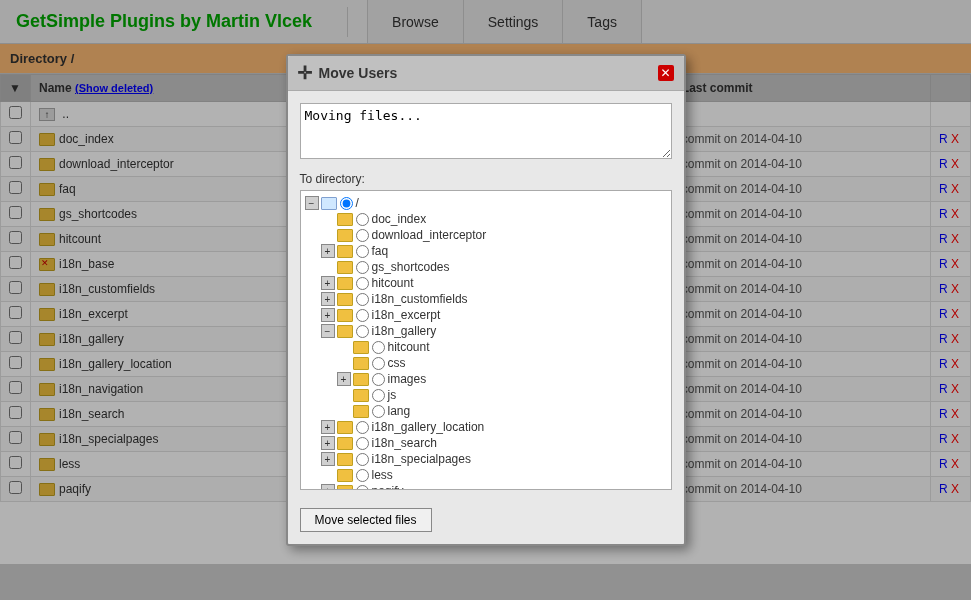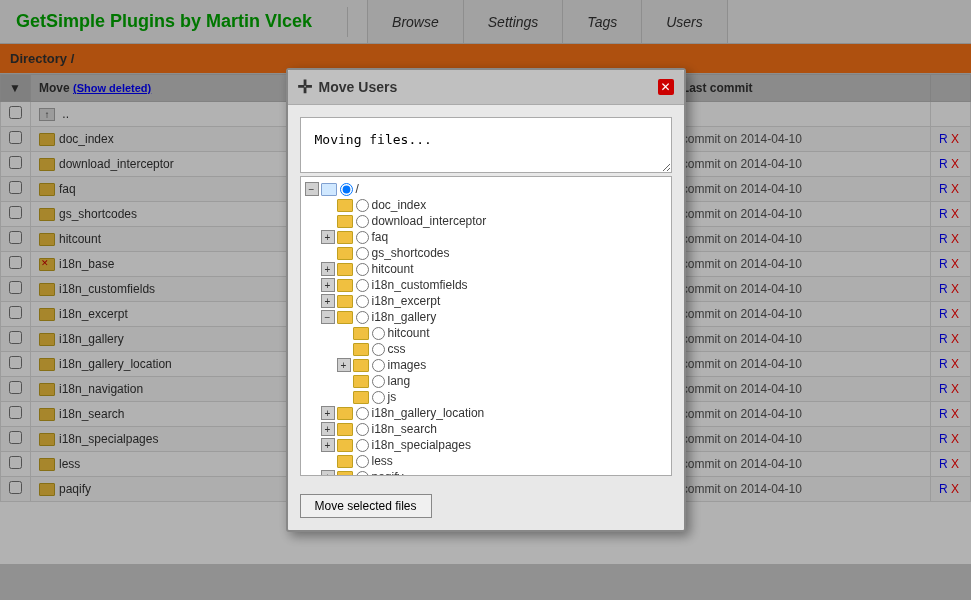--- a/index.html
+++ b/index.html
@@ -1,18 +1,18 @@
 <!DOCTYPE html>
 <html><head>
   <meta charset="utf-8">
   <style>
     * { box-sizing: border-box; margin: 0; padding: 0; }
     body { font-family: Arial, sans-serif; font-size: 13px; background: #d0d0d0; color: #333; }
     #app-title { color: #00aa00; font-size: 18px; font-weight: bold; padding: 0 16px; flex-shrink: 0; }
-    #nav { display: flex; height: 100%; font-style: italic; }
+    #nav { display: flex; height: 100%; }
     .nav-item { display: flex; align-items: center; padding: 0 24px; border-right: 1px solid #ccc; border-left: 1px solid #ccc; background: #e8e8e8; cursor: pointer; font-size: 14px; }
     .nav-item + .nav-item { border-left: none; }
     .toolbar-btn { padding: 4px 12px; background: #f5f5f5; border: 1px solid #aaa; cursor: pointer; font-size: 12px; border-radius: 2px; }
 
     
     #file-table { width: 100%; border-collapse: collapse; background: #fff; }
     #file-table thead tr { background: #c8c8c8; }
     #file-table thead th { padding: 6px 8px; text-align: left; border: 1px solid #bbb; font-size: 12px; }
     #file-table tbody tr { border-bottom: 1px solid #ddd; }
     #file-table tbody tr:nth-child(even) { background: #f9f9f9; }
@@ -28,42 +28,42 @@
     td.commit-col { font-size: 11px; color: #555; }
 
     
     #modal-overlay { position: fixed; top: 0; left: 0; width: 100%; height: 100%; background: rgba(0,0,0,0.3); z-index: 100; display: flex; align-items: center; justify-content: center; }
     #modal { background: #e8e8e8; border: 2px solid #888; border-radius: 3px; width: 400px; box-shadow: 4px 4px 12px rgba(0,0,0,0.4); }
     #modal-header { background: #c0c0c0; padding: 6px 10px; display: flex; align-items: center; justify-content: space-between; border-bottom: 1px solid #aaa; border-radius: 2px 2px 0 0; }
     #modal-title { font-weight: bold; font-size: 14px; display: flex; align-items: center; gap: 6px; }
     #modal-close { background: #c00; border: none; color: white; width: 16px; height: 16px; cursor: pointer; font-size: 12px; display: flex; align-items: center; justify-content: center; border-radius: 2px; }
     #modal-body { padding: 12px; }
     .form-label { font-size: 12px; margin-bottom: 4px; }
-    #comment-textarea { width: 100%; height: 56px; border: 1px solid #aaa; font-family: monospace; font-size: 13px; padding: 14px; resize: both; background: white; }
+    #comment-textarea { width: 100%; height: 56px; border: 1px solid #aaa; font-family: monospace; font-size: 13px; padding: 4px; resize: both; background: white; }
     .dir-label { font-size: 12px; margin: 10px 0 4px 0; }
 
     
     #dir-tree { border: 1px solid #aaa; background: white; height: 300px; overflow-y: auto; padding: 4px; }
     .tree-node { display: flex; align-items: center; padding: 1px 0; cursor: pointer; white-space: nowrap; }
     .tree-expand { width: 14px; height: 14px; border: 1px solid #888; background: #d0d0d0; display: inline-flex; align-items: center; justify-content: center; font-size: 10px; cursor: pointer; flex-shrink: 0; margin-right: 2px; }
     .tree-spacer { width: 14px; display: inline-block; flex-shrink: 0; margin-right: 2px; }
     .tree-folder { width: 16px; height: 13px; background: #f0c040; border: 1px solid #c0a020; border-radius: 1px; display: inline-block; flex-shrink: 0; margin-right: 3px; }
     .tree-radio { margin-right: 3px; }
     .tree-name { font-size: 12px; }
     .tree-children { padding-left: 16px; }
 
     
     .overwrite-row { display: flex; align-items: center; margin-top: 8px; gap: 6px; font-size: 12px; }
     .move-btn { margin-top: 10px; padding: 4px 14px; background: #f0f0f0; border: 1px solid #888; cursor: pointer; font-size: 12px; }
 
     
     #page-wrapper { position: relative; overflow: hidden; height: 600px; }
     #top-bar { display: flex; align-items: center; height: 44px; background: #f0f0f0; border-bottom: 1px solid #ccc; gap: 19px; }
     #toolbar-bar { height: 36px; background: #e0e0e0; border-bottom: 1px solid #bbb; display: flex; align-items: center; justify-content: flex-end; padding: 0 8px; gap: 6px; }
-    #breadcrumb-bar { height: 30px; background: #f97316; border-bottom: 1px solid #ccc; display: flex; align-items: center; padding: 0 10px; }
+    #breadcrumb-bar { height: 30px; background: #fdba74; border-bottom: 1px solid #ccc; display: flex; align-items: center; padding: 0 10px; }
     #table-area { overflow: auto; height: calc(600px - 44px - 36px - 30px); background: #fff; }
     .col-sort { background: #b8b8b8; padding: 5px 6px; border: 1px solid #aaa; }
     .th-name { min-width: 200px; }
     .th-commit { min-width: 200px; }
   </style>
 </head>
 <body>
 
 <div id="page-wrapper">
 
@@ -72,41 +72,38 @@
     <div style="width:1px; height:30px; background:#ccc; margin: 0 0;"></div>
     <div id="nav">
       <div class="nav-item">
           <span>Browse</span>
         </div>
       <div class="nav-item">
           <span>Settings</span>
         </div>
       <div class="nav-item">
           <span>Tags</span>
-        </div>
-      <div class="nav-item">
-          <span>Users</span>
         </div>
     </div>
   </div>
 
 
   <div id="breadcrumb-bar">
     <strong>Directory /</strong>
   </div>
 
   <div id="table-area">
     <table id="file-table">
       <thead>
         <tr>
           <th class="check-col col-sort">
             <span style="font-size:12px;">▼</span>
           </th>
           <th class="th-name">
-            <span>Move</span> <a href="#" style="color:blue; font-size:11px;"><span>(Show deleted)</span></a>
+            <span>Name</span> <a href="#" style="color:blue; font-size:11px;"><span>(Show deleted)</span></a>
           </th>
           <th class="th-commit">
             <span>Last comment</span>
           </th>
           <th style="min-width:160px;">
             <span>Last commit</span>
           </th>
           <th style="width:40px;"></th>
         </tr>
       </thead>
@@ -235,20 +232,21 @@
     <div id="modal">
       <div id="modal-header">
         <div id="modal-title">
           <span style="font-size:18px; color:#333;">✛</span>
           <span>Move Users</span>
         </div>
         <button id="modal-close">✕</button>
       </div>
       <div id="modal-body">
         <textarea id="comment-textarea" style="">Moving files...</textarea>
+        <div class="dir-label">To directory:</div>
         <div id="dir-tree">
 
           <div class="tree-node">
             <span class="tree-expand">−</span>
             <span class="tree-folder" style="background:#d0e8ff; border-color:#80a0d0;"></span>
             <input type="radio" name="dir" class="tree-radio" checked="" style="">
             <span class="tree-name">/</span>
           </div>
 
           <div class="tree-children">
@@ -317,27 +315,27 @@
               <div class="tree-node">
                 <span class="tree-expand">+</span>
                 <span class="tree-folder"></span>
                 <input type="radio" name="dir" class="tree-radio" style="">
                 <span class="tree-name">images</span>
               </div>
               <div class="tree-node">
                 <span class="tree-spacer"></span>
                 <span class="tree-folder"></span>
                 <input type="radio" name="dir" class="tree-radio" style="">
+                <span class="tree-name">js</span>
+              </div>
+              <div class="tree-node">
+                <span class="tree-spacer"></span>
+                <span class="tree-folder"></span>
+                <input type="radio" name="dir" class="tree-radio" style="">
                 <span class="tree-name">lang</span>
-              </div>
-              <div class="tree-node">
-                <span class="tree-spacer"></span>
-                <span class="tree-folder"></span>
-                <input type="radio" name="dir" class="tree-radio" style="">
-                <span class="tree-name">js</span>
               </div>
             </div>
             <div class="tree-node">
               <span class="tree-expand">+</span>
               <span class="tree-folder"></span>
               <input type="radio" name="dir" class="tree-radio" style="">
               <span class="tree-name">i18n_gallery_location</span>
             </div>
             <div class="tree-node">
               <span class="tree-expand">+</span>

